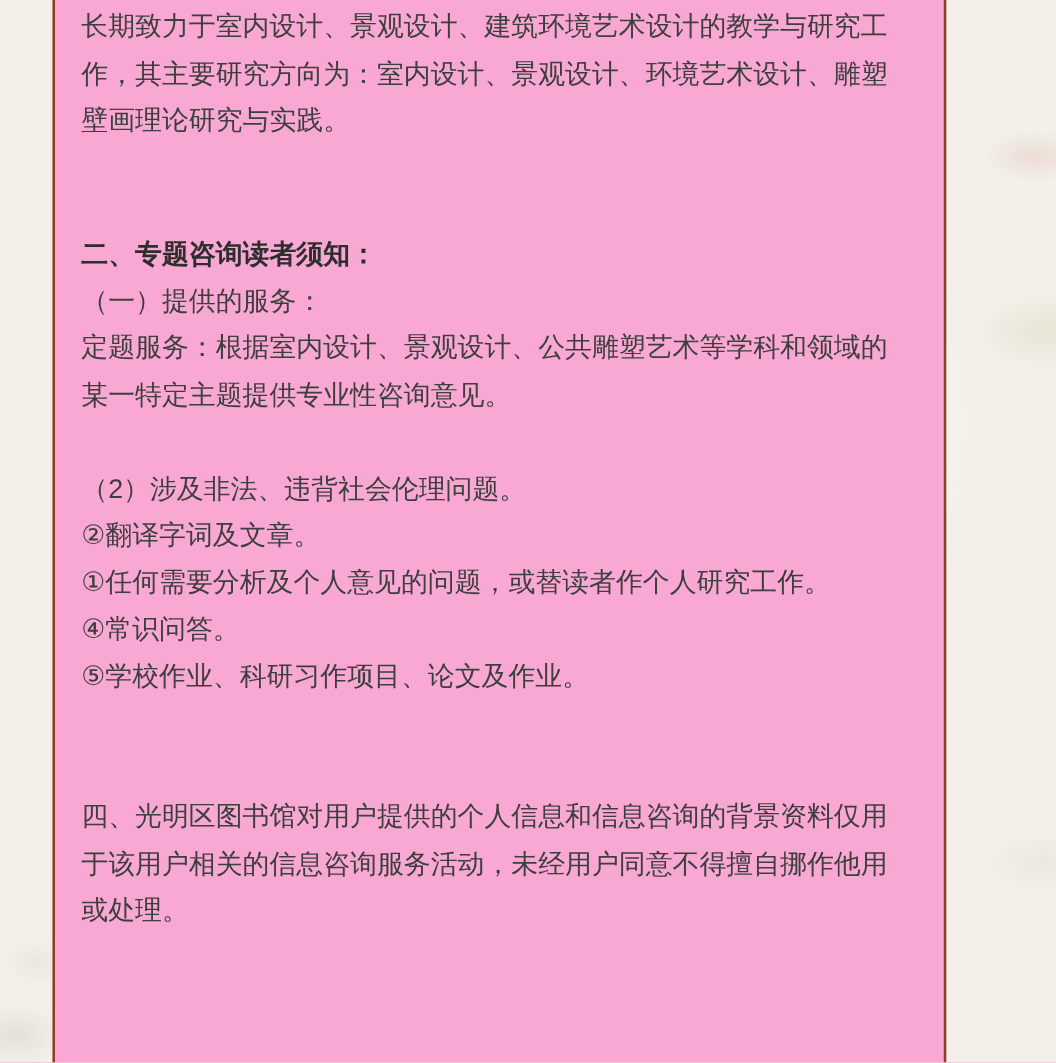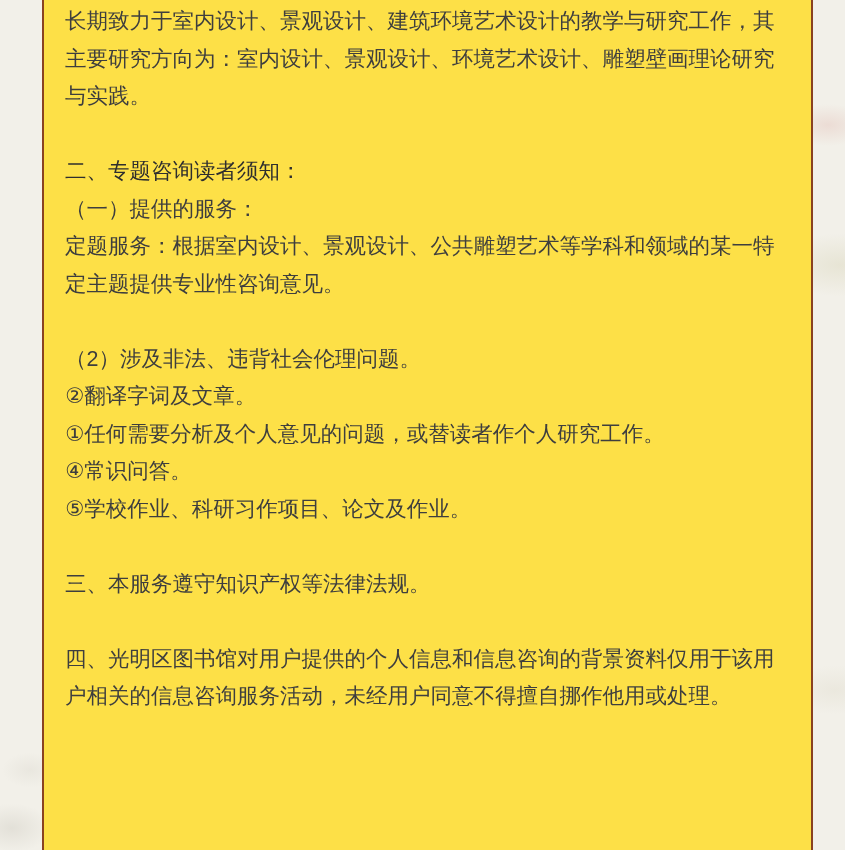--- a/index.html
+++ b/index.html
@@ -25,40 +25,41 @@
       radial-gradient(ellipse 55px 35px at 12px 828px,  rgba(214,211,202,0.55), rgba(214,211,202,0) 70%),
       radial-gradient(ellipse 40px 25px at 30px 770px,  rgba(220,217,208,0.40), rgba(220,217,208,0) 70%),
       radial-gradient(ellipse 500px 400px at 50% 40%,   rgba(255,255,255,0.25), rgba(255,255,255,0) 80%);
     z-index: 0;
   }
   .card {
     position: absolute;
     top: 0;
     bottom: 0;
     left: 42px;
-    width: 771px;
+    width: 715px;
     box-sizing: border-box;
-    background: #fde047;
+    background: #f9a8d4;
     border-left: 2.5px solid #8a4220;
     border-right: 2.5px solid #8a4220;
     padding: 3px 27px 0 21px;
     z-index: 1;
   }
   .line {
     margin: 0;
     font-size: 21.5px;
     line-height: 37.5px;
     color: #3e3e3e;
     letter-spacing: 0;
     text-align: left;
     word-break: break-all;
   }
   .heading {
-    font-weight: normal;
+    font-weight: bold;
     color: #2e2e2e;
+    margin-top: 32px;
   }
   .spacer {
     height: 37.5px;
   }
 </style>
 </head>
 <body>
 
 <div class="bg-texture"></div>
 
@@ -84,19 +85,18 @@
 
   <p class="line">①任何需要分析及个人意见的问题，或替读者作个人研究工作。</p>
 
 
   <p class="line">④常识问答。</p>
 
   <p class="line">⑤学校作业、科研习作项目、论文及作业。</p>
 
   <div class="spacer"></div>
 
-  <p class="line">三、本服务遵守知识产权等法律法规。</p>
 
   <div class="spacer"></div>
 
   <p class="line">四、光明区图书馆对用户提供的个人信息和信息咨询的背景资料仅用于该用户相关的信息咨询服务活动，未经用户同意不得擅自挪作他用或处理。</p>
 
 </div>
 
 </body></html>

